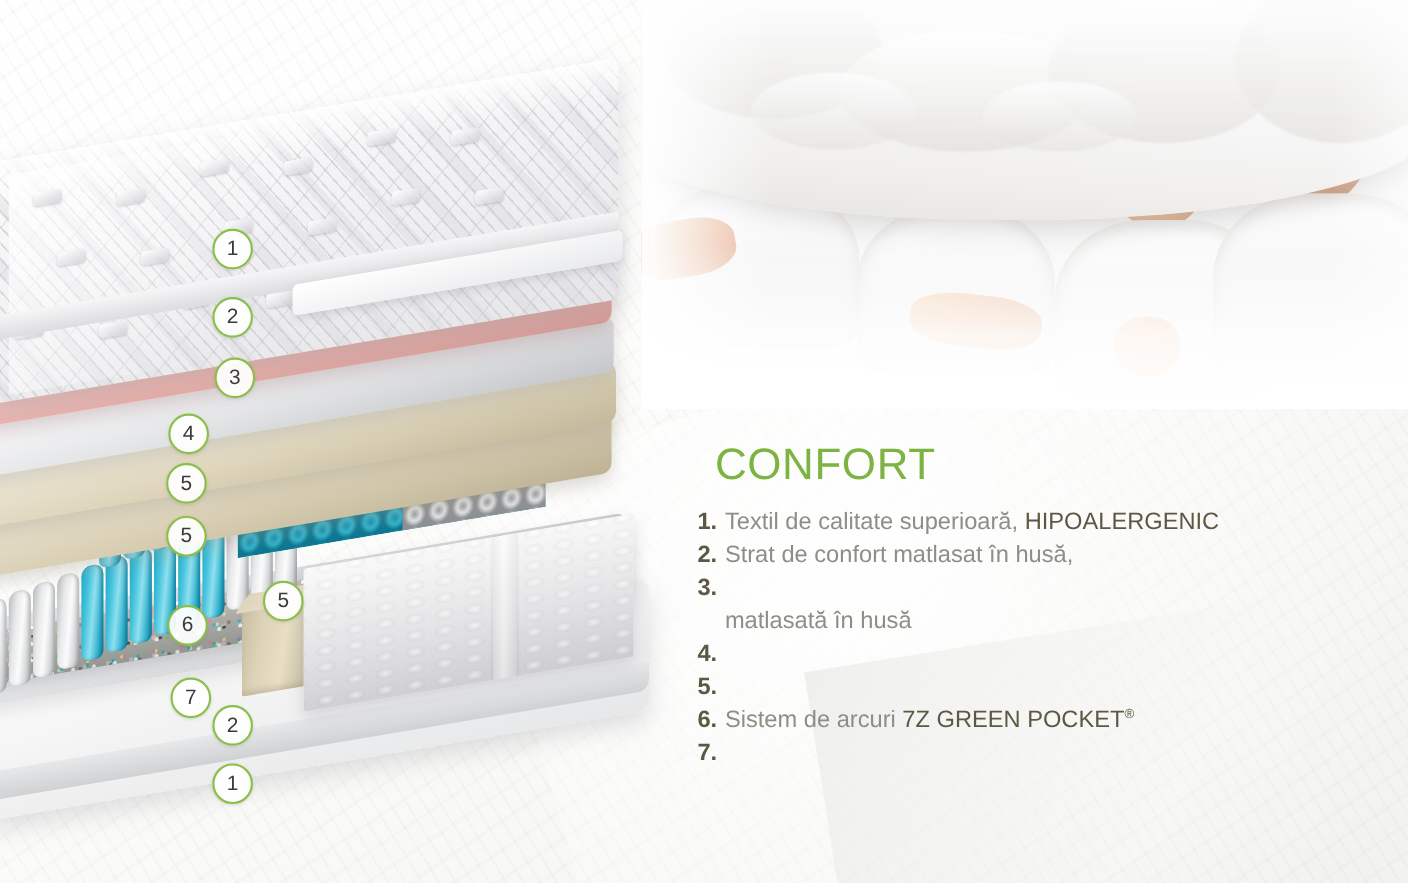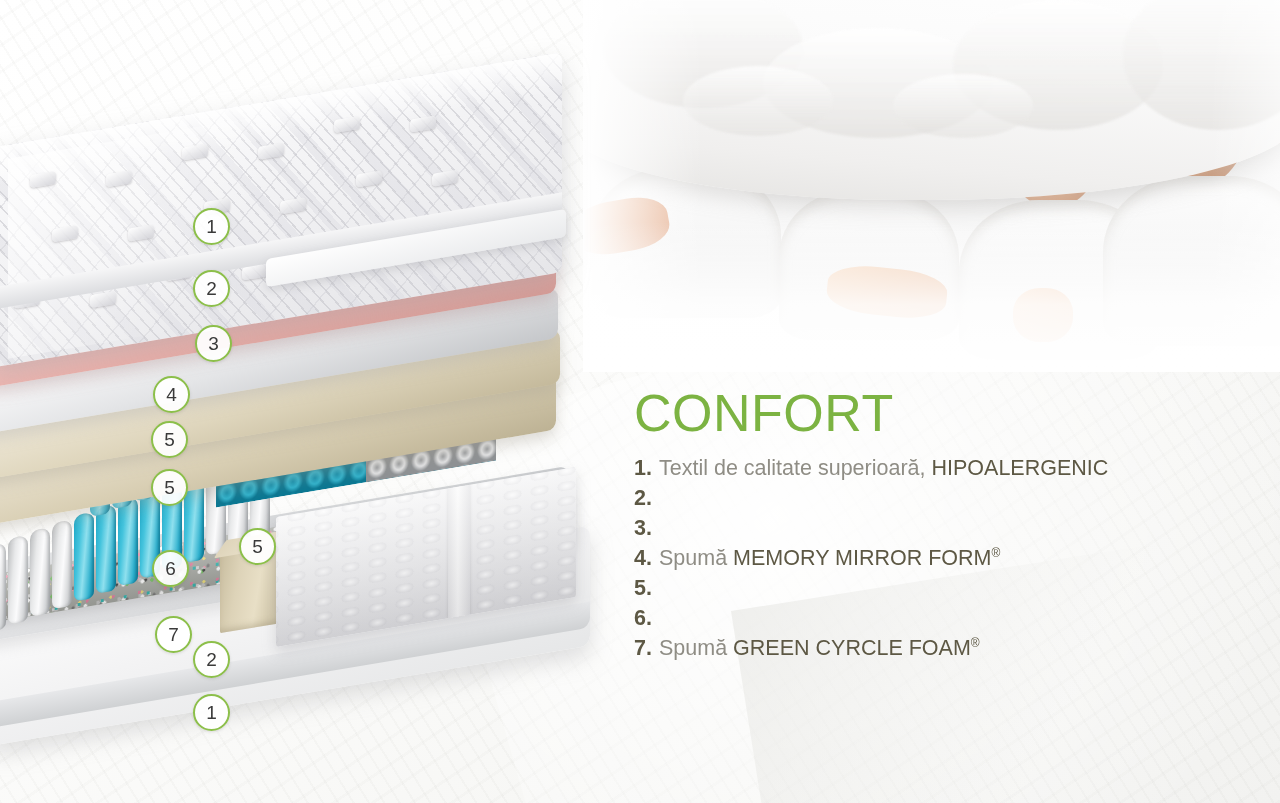--- a/index.html
+++ b/index.html
@@ -95,22 +95,22 @@
     background:linear-gradient(90deg,#ffffff 0%,rgba(255,255,255,.55) 45%,rgba(255,255,255,0) 100%);
   }
   .photo-fade-r{
     position:absolute;right:0;top:0;width:70px;height:100%;
     background:linear-gradient(270deg,rgba(255,255,255,.55) 0%,rgba(255,255,255,0) 100%);
   }
 
   
   .panel{position:absolute;left:634px;top:386px;width:620px;}
   .title{
-    font-size:52px;letter-spacing:.5px;line-height:1.04;
-    font-weight:400;color:#7cb342;margin:0;
+    font-size:40px;letter-spacing:.5px;line-height:1.04;
+    font-weight:400;color:#7cb342;margin:16px;
   }
   .subtitle{
     font-size:31px;font-weight:700;color:#7cb342;
     margin:2px 0 0 0;line-height:1.12;
   }
   .speclist{list-style:none;margin:14px 0 0 0;padding:0;}
   .spec{
     display:flex;align-items:flex-start;
     font-size:21.5px;line-height:1.35;color:#8f8d85;margin-bottom:1px;
     white-space:nowrap;
@@ -470,34 +470,35 @@
   <div class="panel">
     <h1 class="title">CONFORT</h1>
 
     <ul class="speclist">
       <li class="spec">
         <span class="spec-num">1.</span>
         <span class="spec-text">Textil de calitate superioară, <span class="em">HIPOALERGENIC</span></span>
       </li>
       <li class="spec">
         <span class="spec-num">2.</span>
+        <span class="spec-text">Strat de confort matlasat în husă,</span>
       </li>
       <li class="spec">
         <span class="spec-num">3.</span>
       </li>
+      <li class="spec-cont">matlasată în husă</li>
       <li class="spec">
         <span class="spec-num">4.</span>
-        <span class="spec-text">Spumă <span class="em">MEMORY MIRROR FORM<span class="reg">®</span></span></span>
       </li>
       <li class="spec">
         <span class="spec-num">5.</span>
       </li>
       <li class="spec">
         <span class="spec-num">6.</span>
+        <span class="spec-text">Sistem de arcuri <span class="em">7Z GREEN POCKET<span class="reg">®</span></span></span>
       </li>
       <li class="spec">
         <span class="spec-num">7.</span>
-        <span class="spec-text">Spumă <span class="em">GREEN CYRCLE FOAM<span class="reg">®</span></span></span>
       </li>
     </ul>
   </div>
 
 </div>
 
 </body></html>

